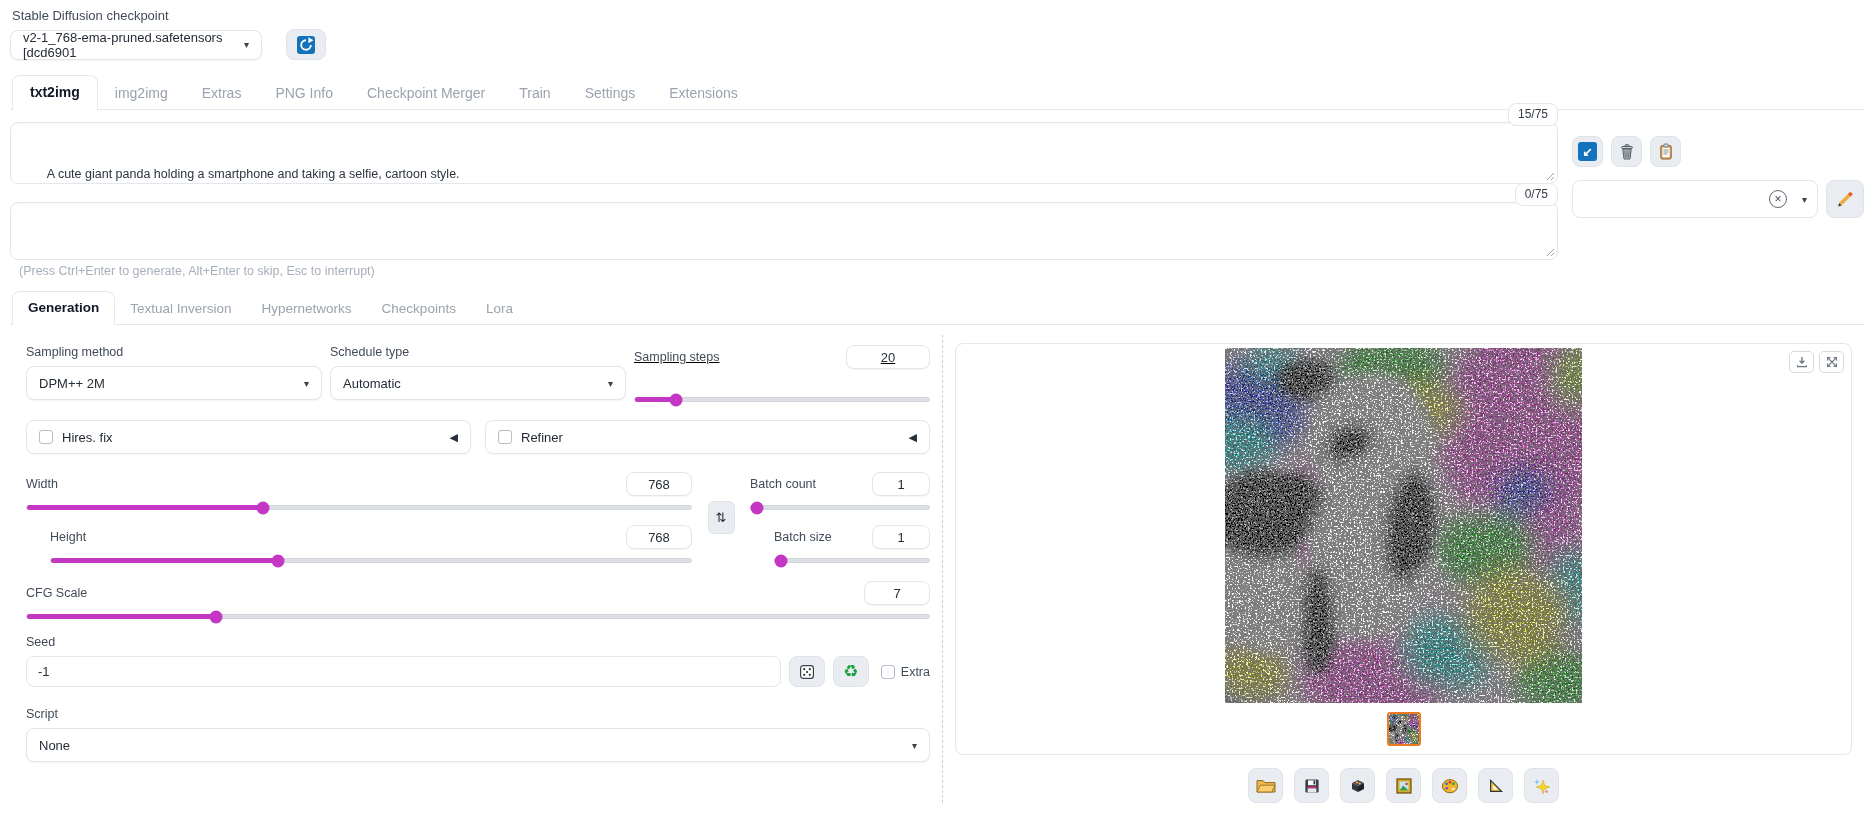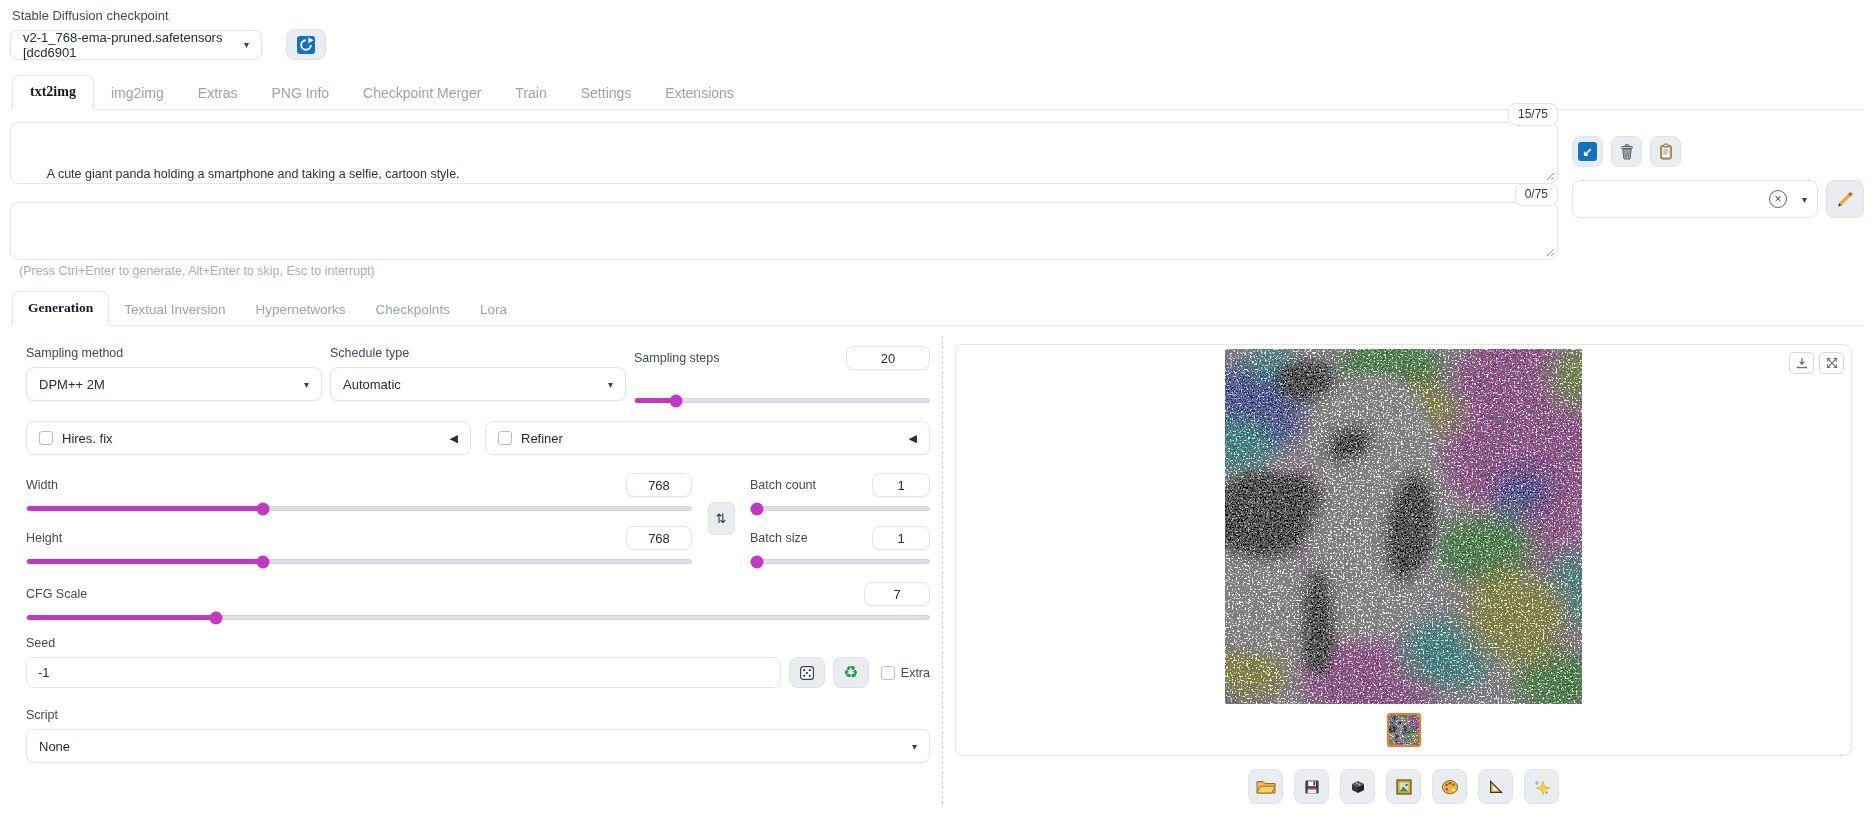--- a/index.html
+++ b/index.html
@@ -16,21 +16,21 @@
 
   
   .ckpt-label { margin:2px 0 6px 2px; font-size:13px; color:#424b57; }
   .ckpt-row { display:flex; align-items:center; gap:24px; }
   .ckpt-select { width:252px; height:30px; }
   .refresh-btn { width:40px; height:31px; }
 
   
   .tabbar { display:flex; align-items:flex-end; border-bottom:1px solid #e5e8ec; margin-top:14px; padding-left:2px; }
   .tab { padding:8px 17px 9px; font-size:14px; color:#9aa3ae; position:relative; top:1px; cursor:pointer; white-space:nowrap; }
-  .tab.active { background:#fff; border:1px solid #e5e8ec; border-bottom-color:#fff; border-radius:8px 8px 2px 2px; color:#111827; font-weight:700;font-family:Liberation Serif, serif; }
+  .tab.active { background:#fff; border:1px solid #e5e8ec; border-bottom-color:#fff; border-radius:8px 8px 2px 2px; color:#111827; font-weight:700; }
   .tabbar2 { margin-top:30px; }
   .tab2 { font-size:13.5px; padding:8px 15px 9px; }
 
   
   .prompt-region { display:flex; gap:14px; padding-top:12px; }
   .prompt-left { flex:1; display:flex; flex-direction:column; gap:18px; }
   .fake-ta { position:relative; border:1px solid #e3e6ea; border-radius:8px; background:#fff; padding:9px 8px;
              font-size:12.5px; line-height:1.35; color:#2b3440; box-shadow:inset 0 1px 2px rgba(0,0,0,.03); white-space:pre-wrap; }
   .ta-prompt { height:62px; }
   .ta-neg { height:58px; color:#a7afbb; }
@@ -70,21 +70,21 @@
   .acc { flex:1; height:34px; border:1px solid #e3e6ea; border-radius:8px; background:#fff; box-shadow:0 1px 2px rgba(0,0,0,.04);
          display:flex; align-items:center; gap:9px; padding:0 12px; }
   .acc .name { font-size:13px; color:#1f2733; }
   .acc .arrow { margin-left:auto; font-size:11px; color:#262e38; }
   .dims-row { display:flex; margin-top:18px; }
   .dims-col { width:666px; flex:none; }
   .swap-col { width:58px; flex:none; display:flex; align-items:center; justify-content:center; }
   .swap-btn { width:27px; height:33px; border-radius:6px; font-size:13px; color:#2a313c; }
   .batch-col { flex:1; }
   .dim-block .slider { margin-top:9px; }
-  .mt14 { margin-top:15px; }
+  .mt14 { margin-top:15px;margin-left:24px; }
   .num64 { width:66px; height:24px; }
   .num84 { width:84px; height:24px; }
   .num56 { width:58px; height:24px; }
   .cfg-block { margin-top:18px; }
   .seed-block { margin-top:16px; }
   .seed-row { display:flex; align-items:center; gap:8px; }
   .seed-input { flex:1; height:31px; border:1px solid #e3e6ea; border-radius:8px; background:#fff;
                 display:flex; align-items:center; padding:0 11px; font-size:13px; color:#252d38; }
   .seed-btn { width:36px; height:31px; }
   .extra-wrap { display:flex; align-items:center; gap:6px; margin-left:4px; }
@@ -213,21 +213,21 @@
           </div>
         </div>
         <div class="field">
           <div class="field-label">Schedule type</div>
           <div class="select sel34">
             <span>Automatic</span>
             <span class="caret">▾</span>
           </div>
         </div>
         <div class="field">
-          <div class="label-row" style="margin-bottom:28px;">
+          <div class="label-row" style="margin-bottom:28px;text-decoration:underline;">
             <div class="field-label" style="margin:0">Sampling steps</div>
             <div class="numbox num84">20</div>
           </div>
           <div class="slider" style="margin-top:14px;">
             <div class="fill" style="width:14%;"></div>
               <div class="knob" style="left:14%;"></div>
           </div>
         </div>
       </div>
 

